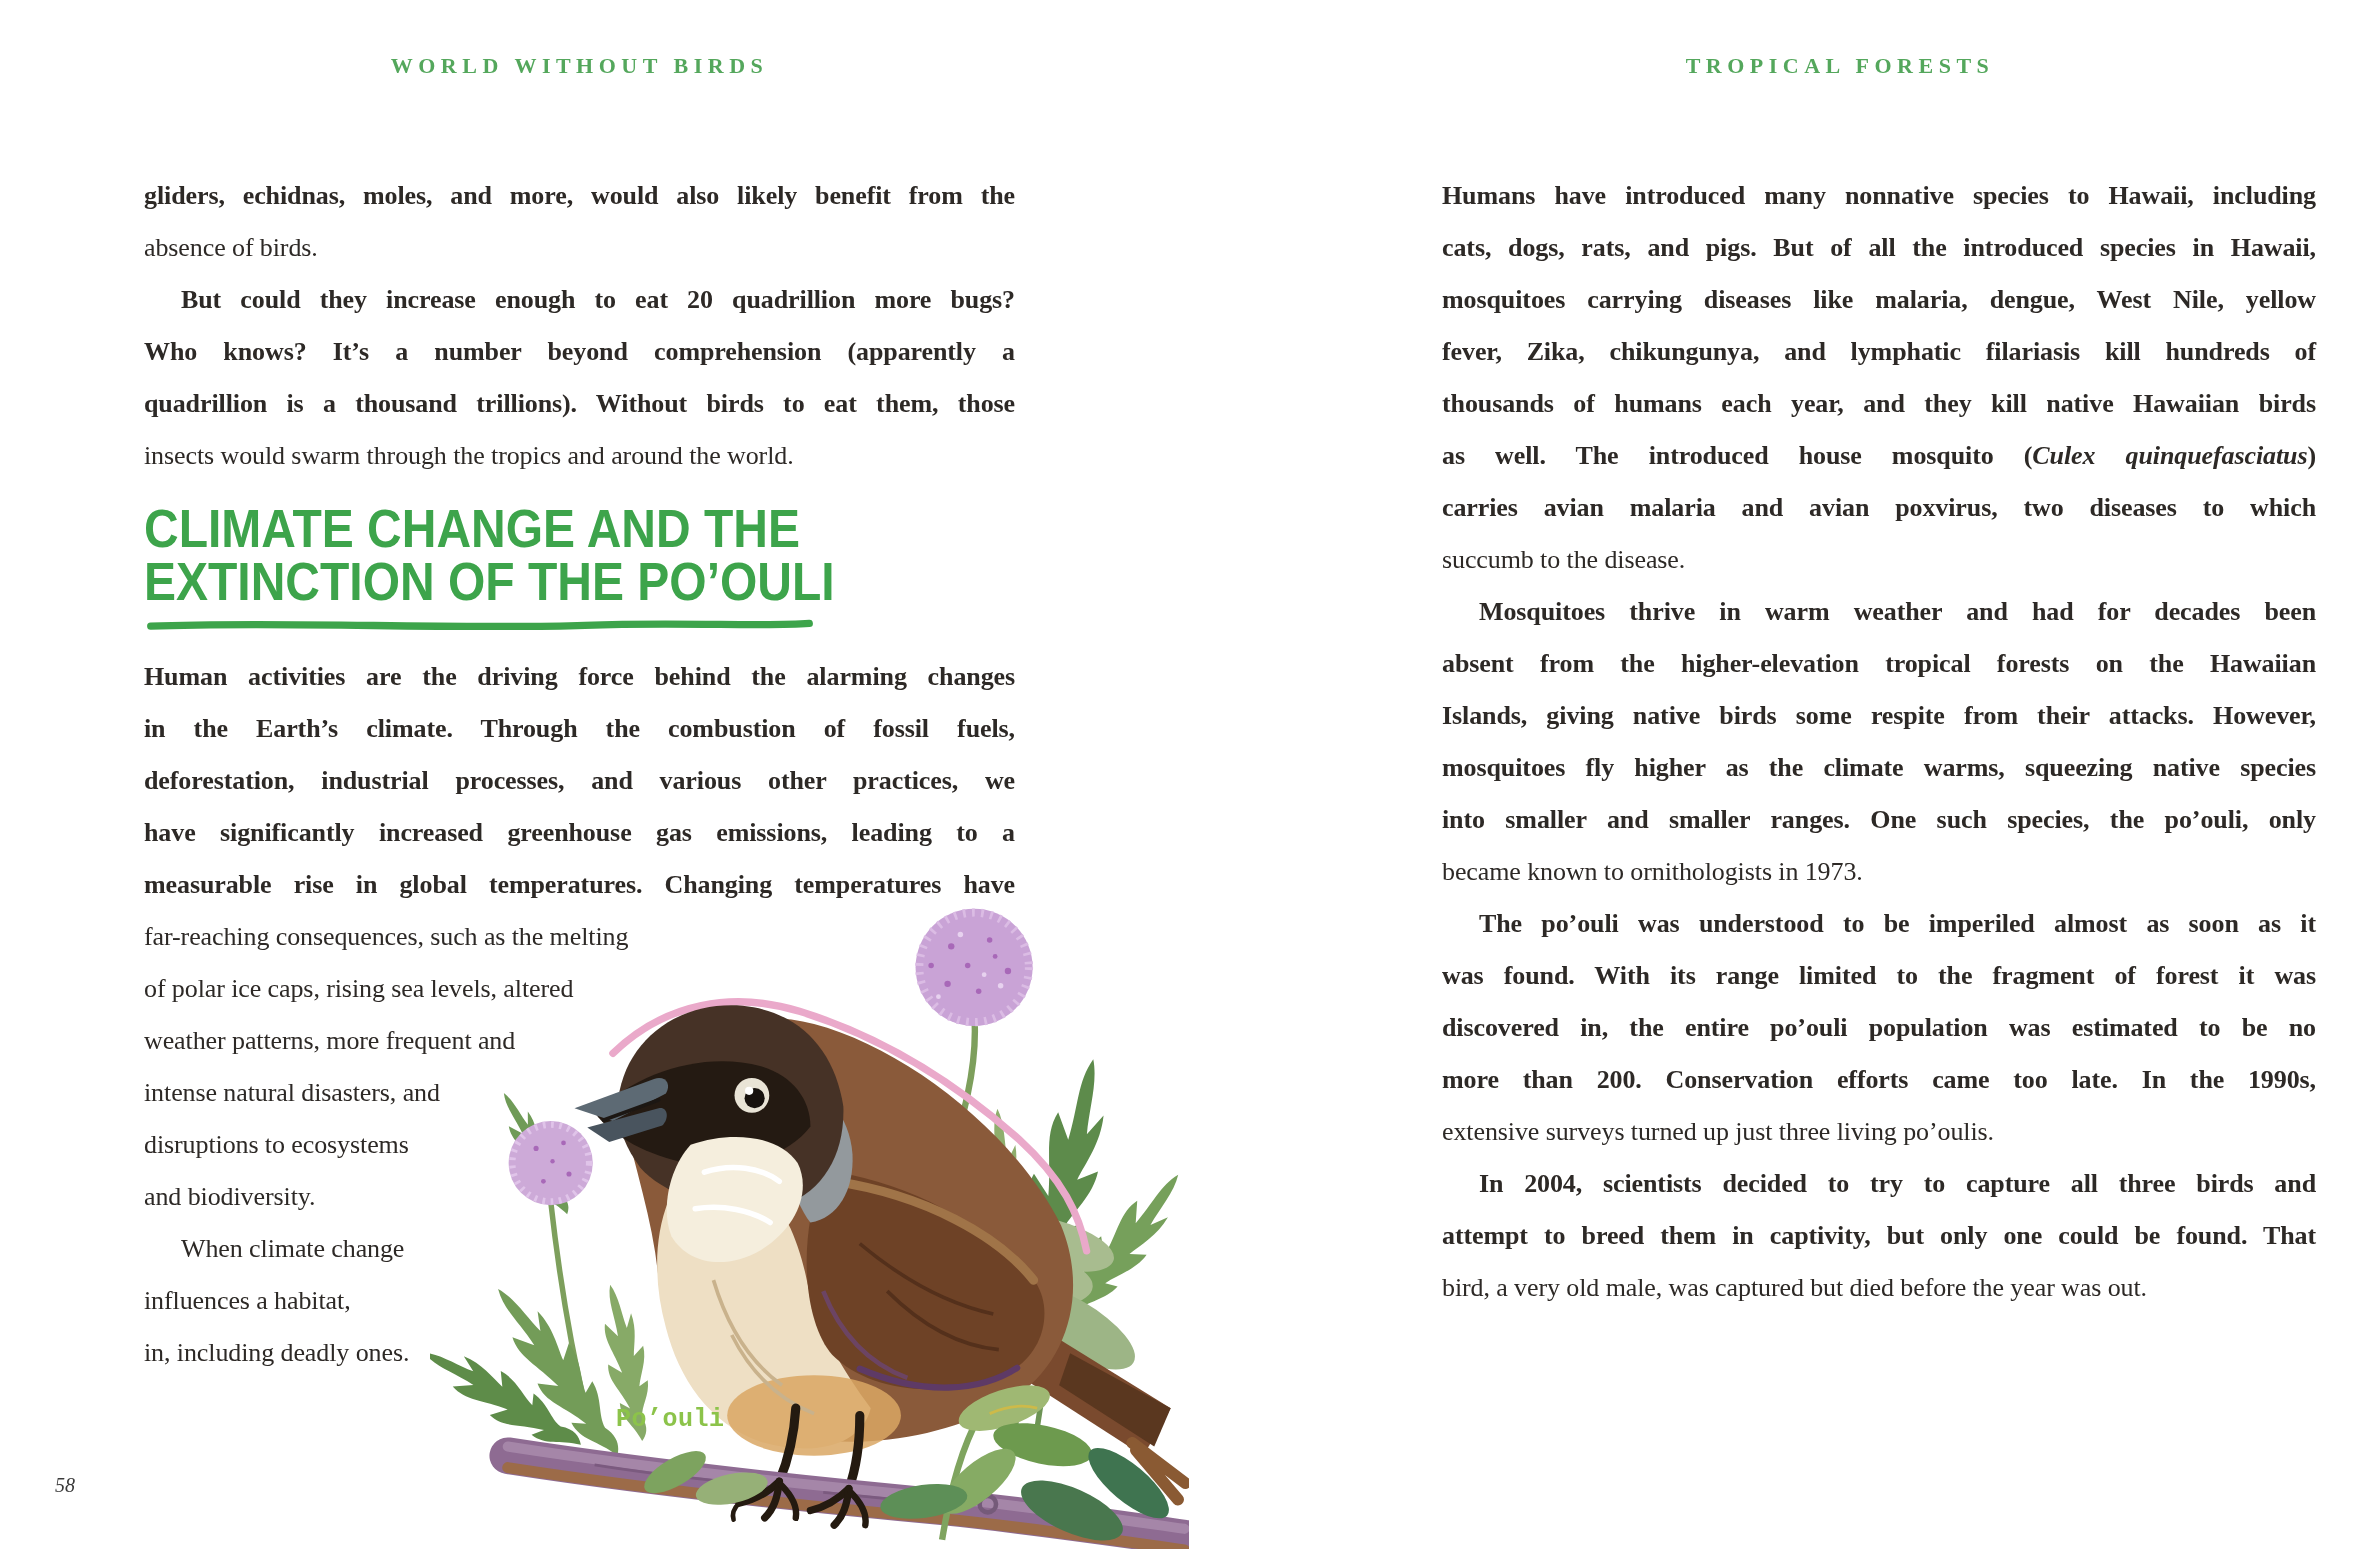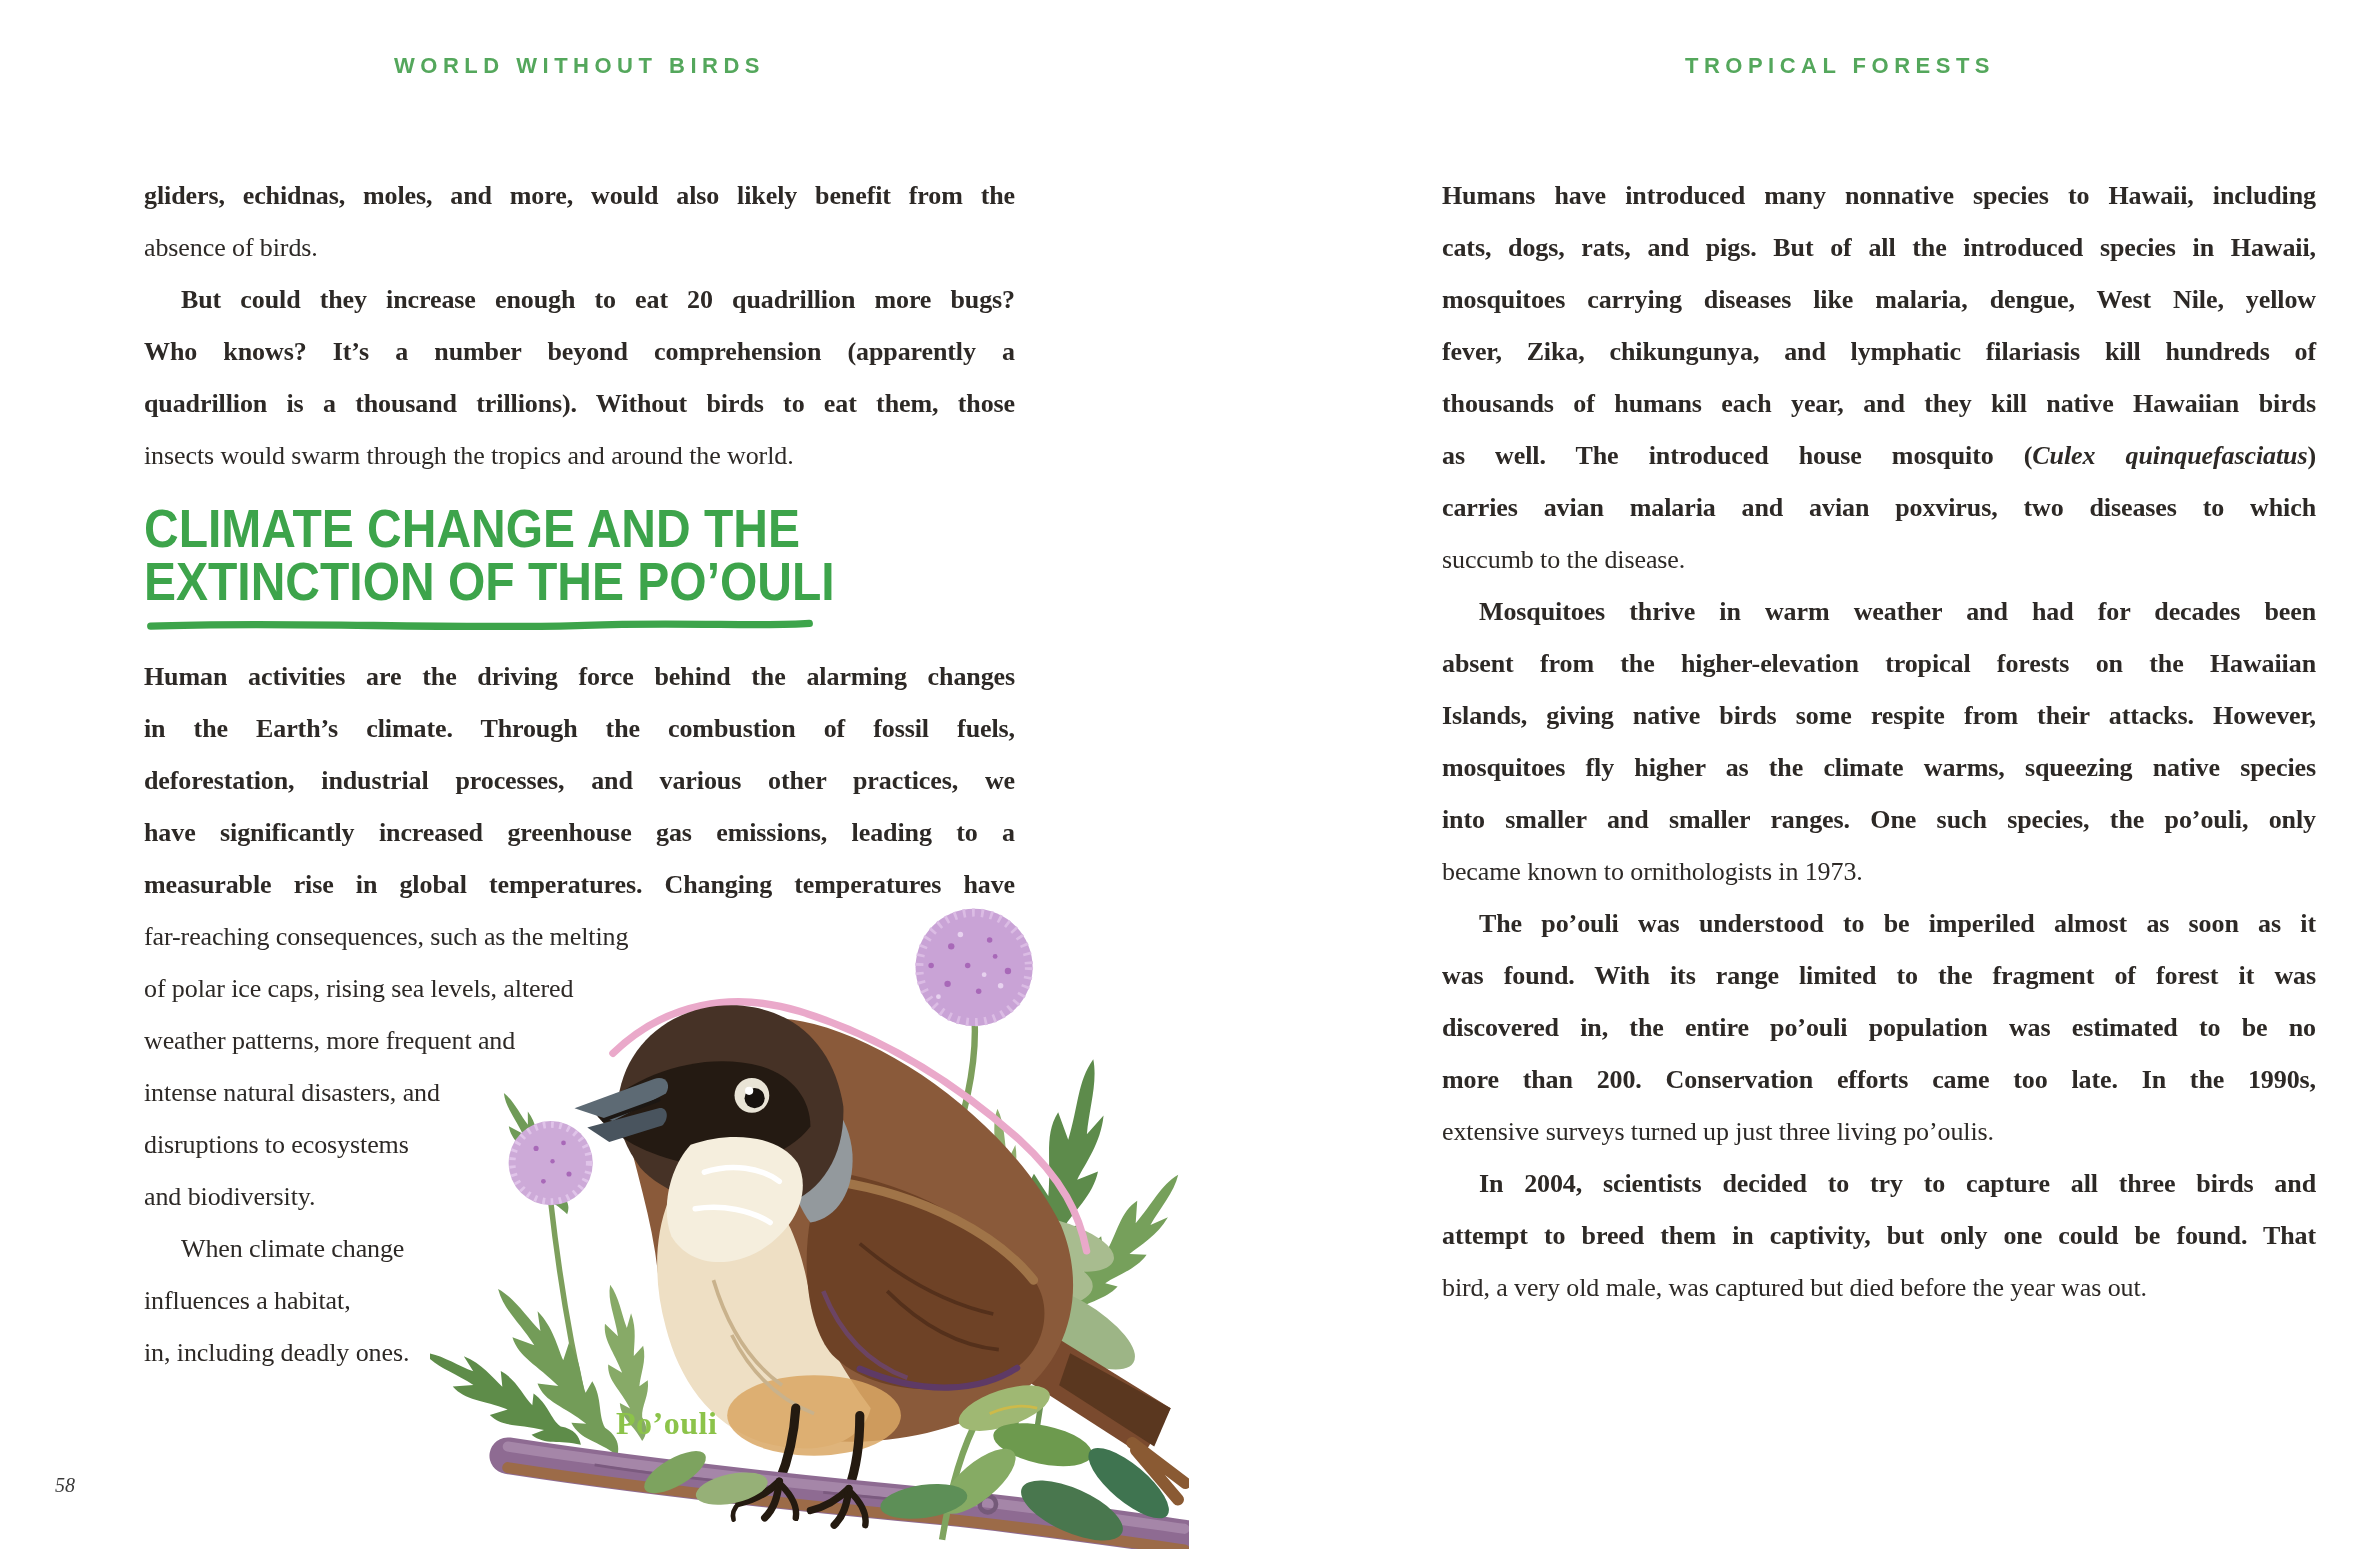--- a/index.html
+++ b/index.html
@@ -2,21 +2,21 @@
 <html style="font-size:14.6px"><head>
 <meta charset="utf-8">
 <style>
   html,body{margin:0;padding:0;background:#ffffff;}
   body{width:2377px;height:1549px;position:relative;overflow:hidden;
        font-family:"Liberation Serif",serif;}
   .page{position:absolute;top:0;height:1549px;background:#fff;}
   #page-left{left:0;width:1189px;}
   #page-right{left:1189px;width:1189px;}
 
-  .runhead{position:absolute;top:53px;font-family:Liberation Sans, sans-serif;
+  .runhead{position:absolute;top:53px;font-family:Liberation Serif, serif;
            font-weight:bold;font-size:22px;letter-spacing:5.5px;color:#54a75c;
            text-align:center;white-space:nowrap;}
   #rh-left{left:144px;width:871px;}
   #rh-right{left:214px;width:874px;}
 
   .lines{position:absolute;}
   .bl{height:52px;line-height:52px;font-size:26px;color:#2d2926;
       letter-spacing:-0.1px;}
   .bl.j{text-align:justify;text-align-last:justify;font-weight:bold;}
   .bl.ind{text-indent:37px;}
@@ -30,21 +30,21 @@
         font-weight:bold;font-size:48px;color:#3da44b;letter-spacing:0px;
         transform:scaleY(1.1);transform-origin:left top;white-space:nowrap;}
   #bigh1{top:499px;} #bigh2{top:552px;}
   #underline{position:absolute;left:146px;top:618px;}
 
   .pagenum{position:absolute;font-size:20px;color:#3b3b3b;font-style:italic;}
   #pn-left{left:55px;top:1474px;}
 
   #illus{position:absolute;left:430px;top:896px;width:759px;height:653px;}
   #illus-caption{position:absolute;left:616px;top:1405px;
-      font-family:Liberation Serif, serif;font-weight:bold;font-size:32px;
+      font-family:Liberation Mono, monospace;font-weight:bold;font-size:25px;
       letter-spacing:0.5px;color:#8cc34a;white-space:nowrap;}
 </style>
 </head>
 <body>
 
 <div class="page" id="page-left">
   <div class="runhead" id="rh-left">WORLD WITHOUT BIRDS</div>
 
   <div class="lines" id="lines-l1">
       <div class="bl j">gliders, echidnas, moles, and more, would also likely benefit from the</div>

